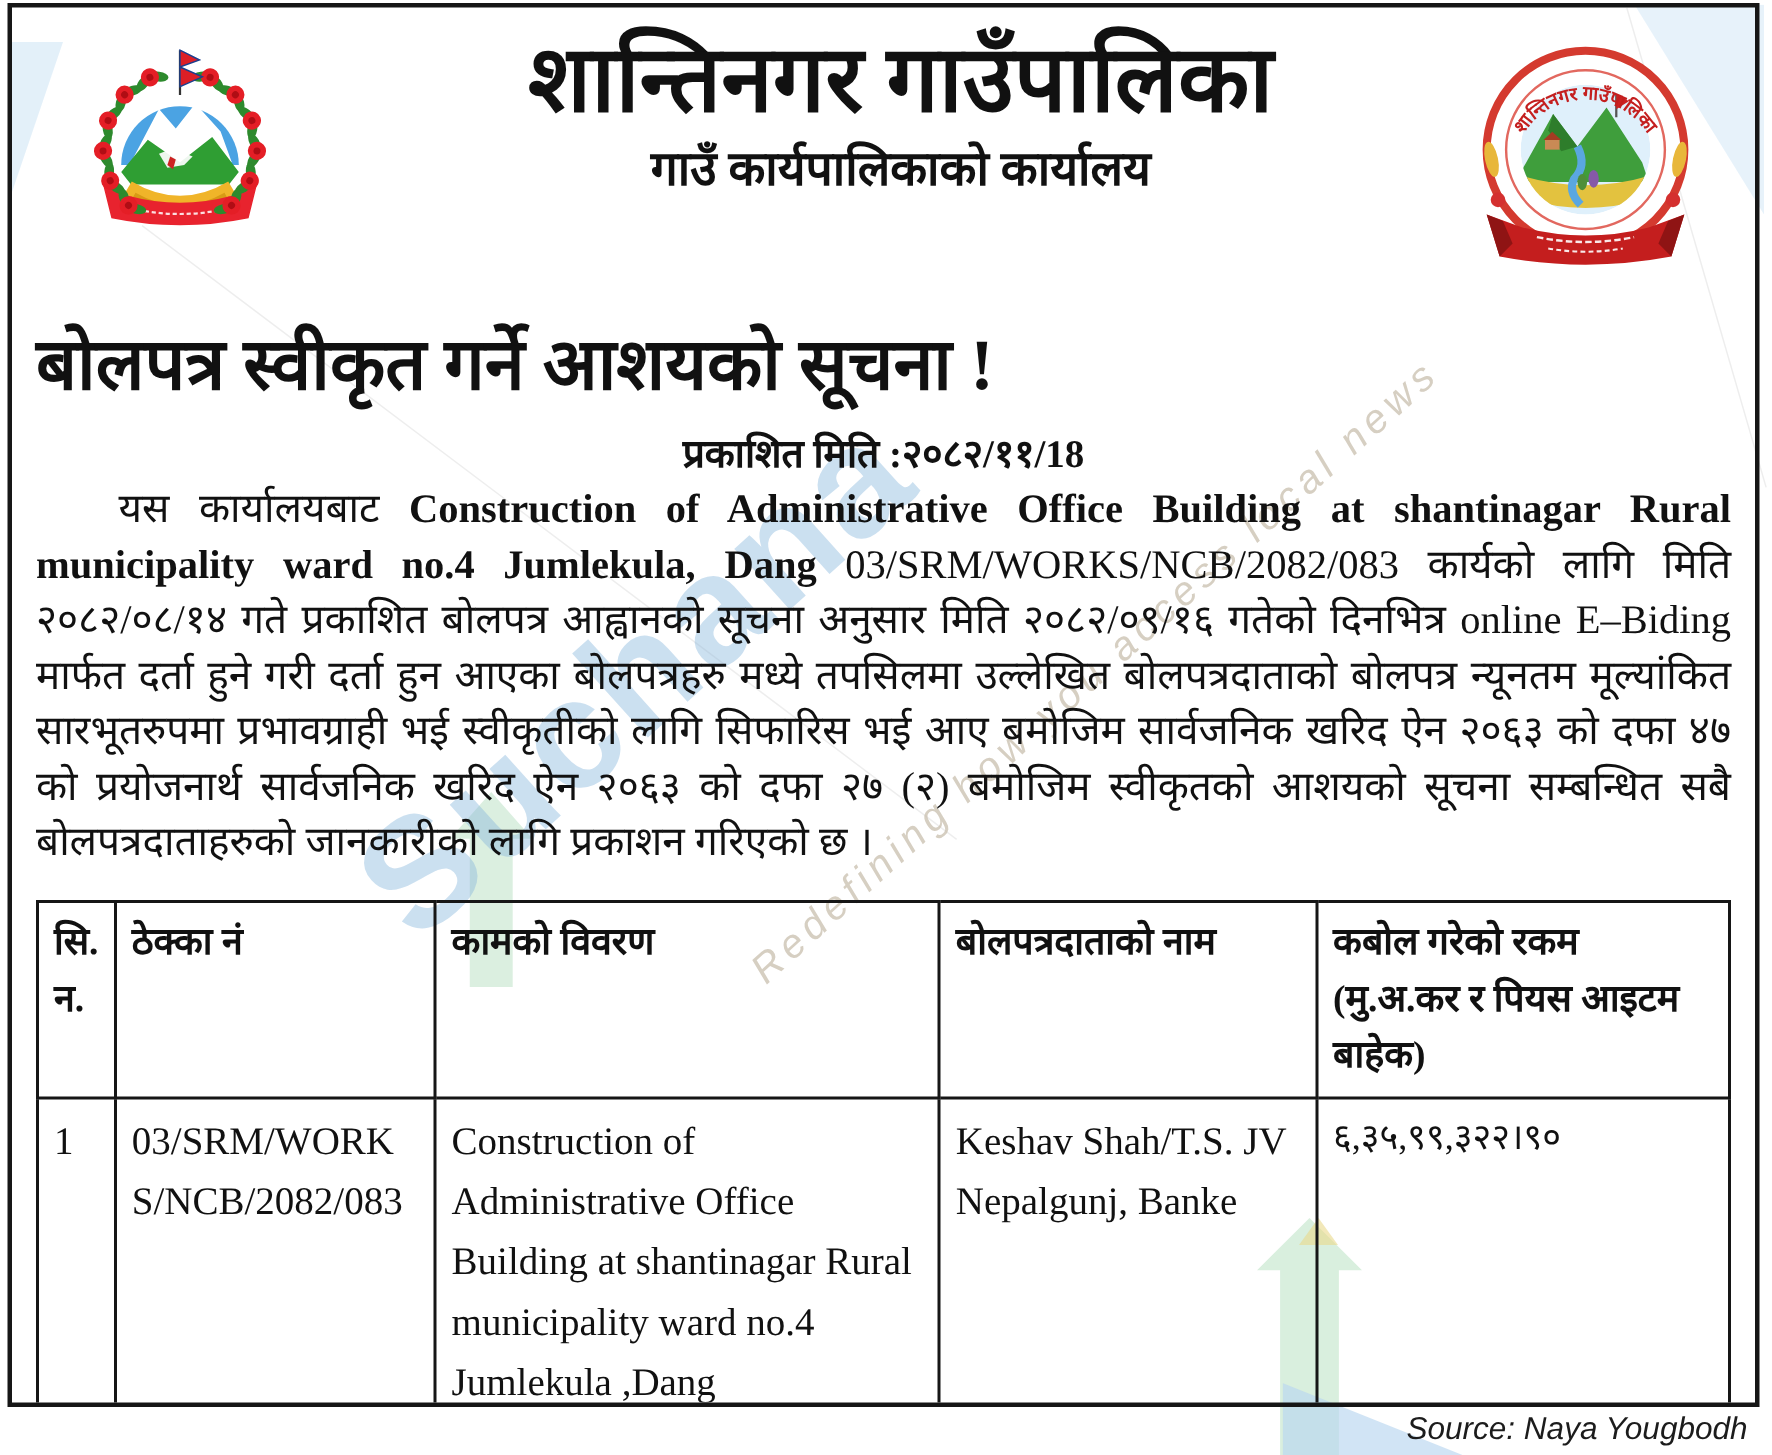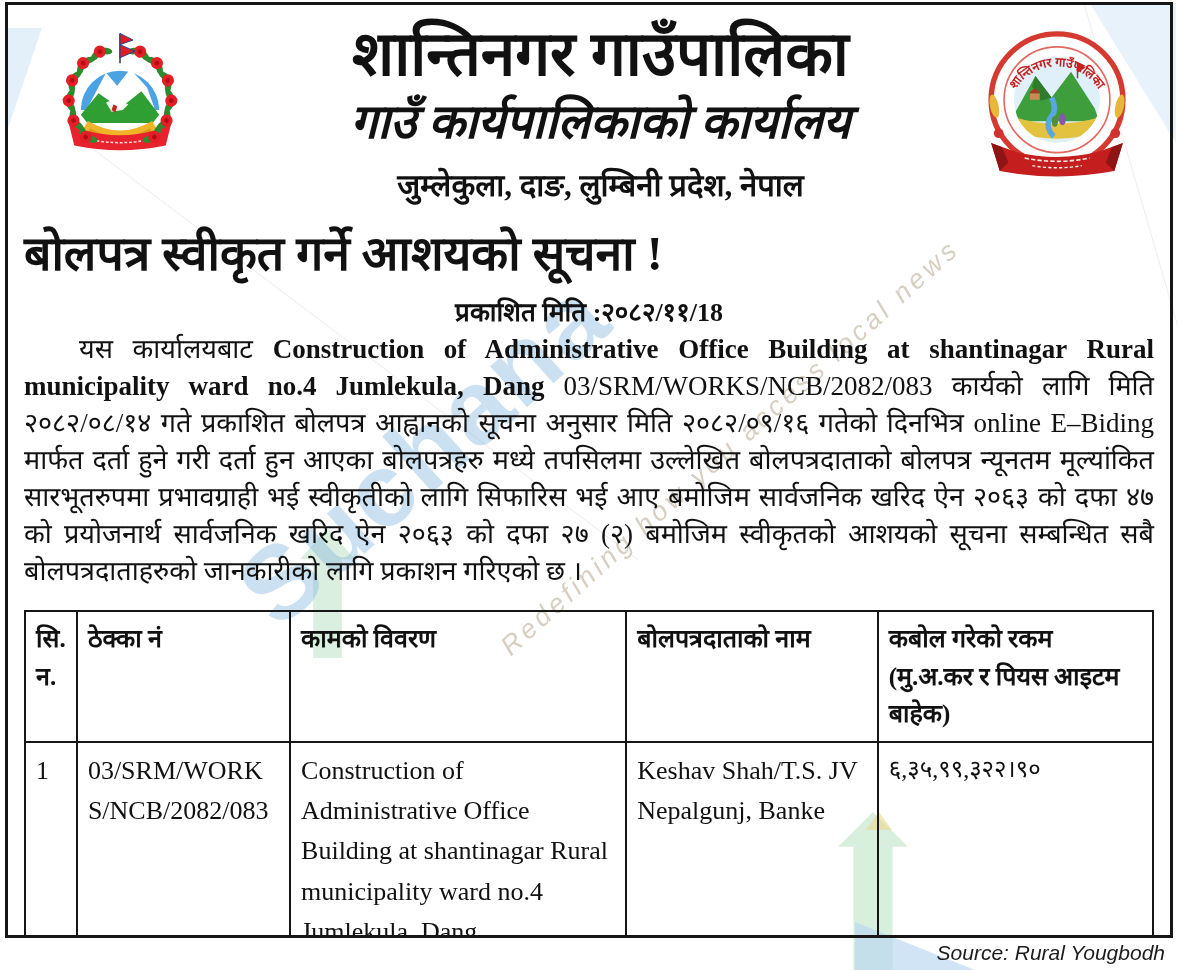--- a/index.html
+++ b/index.html
@@ -39,21 +39,21 @@
   .sheet{
     position:absolute;left:5px;top:2px;width:1168px;height:936px;z-index:1;
     border:3px solid #161616;box-sizing:border-box;padding:0 16px;overflow:hidden;
     background:transparent;
   }
   .header-row{display:flex;align-items:flex-start;margin-top:10px;}
   .logo-slot-left{width:175px;flex:0 0 auto;padding-left:26px;padding-top:6px;}
   .logo-slot-right{width:178px;flex:0 0 auto;padding-top:2px;}
   .header-center{flex:1 1 auto;text-align:center;}
   .org-name{font-weight:bold;font-size:62px;line-height:1.2;margin-top:2px;}
-  .org-office{font-weight:bold;font-size:48px;line-height:1.2;margin-top:2px;font-style:italic;}
+  .org-office{font-weight:bold;font-size:32px;line-height:1.2;margin-top:2px;}
   .org-address{font-weight:bold;font-size:31px;line-height:1.2;margin-top:16px;}
   .notice-title{text-align:left;font-weight:bold;font-size:48px;line-height:1.15;margin-top:22px;}
   .notice-date{text-align:center;font-weight:bold;font-size:26px;margin-top:12px;}
   .body-para{
     margin-top:2px;font-size:27px;line-height:37px;text-align:justify;
     text-indent:55px;
   }
   .seg-en-bold{font-weight:bold;}
   .seg-en{font-weight:normal;}
   
@@ -193,21 +193,20 @@
             <line x1="75" y1="8" x2="75" y2="40" stroke="#333" stroke-width="1.6"></line>
             <polygon points="75,8 89,15 75,20" fill="#dc1f26" stroke="#1a3f8f" stroke-width="1"></polygon>
             <polygon points="75,20 91,27 75,34" fill="#dc1f26" stroke="#1a3f8f" stroke-width="1"></polygon>
           </g>
         </svg>
       </div>
 
       <div class="header-center">
         <div class="org-name">शान्तिनगर गाउँपालिका</div>
         <div class="org-office">गाउँ कार्यपालिकाको कार्यालय</div>
-        <div class="org-address">जुम्लेकुला, दाङ, लुम्बिनी प्रदेश, नेपाल</div>
       </div>
 
       <div class="logo-slot-right">
         <svg width="162" height="172" viewBox="0 0 150 150">
           <defs>
             <clipPath id="sceneClip">
                 <circle cx="75" cy="72" r="40"></circle>
               </clipPath>
             <path id="arcText" d="M 30,86 A 45,45 0 1 1 120,86" fill="none"></path>
           </defs>
@@ -275,15 +274,15 @@
           <td class="td-contract">03/SRM/WORKS/NCB/2082/083</td>
           <td>Construction of Administrative Office Building at shantinagar Rural municipality ward no.4 Jumlekula ,Dang</td>
           <td>Keshav Shah/T.S. JV Nepalgunj, Banke</td>
           <td class="td-amount">६,३५,९९,३२२।९०</td>
         </tr>
       </tbody>
     </table>
 
   </div>
 
-  <div class="source-line">Source: Rural Yougbodh</div>
+  <div class="source-line">Source: Naya Yougbodh</div>
 
 </div>
 
 </body></html>

